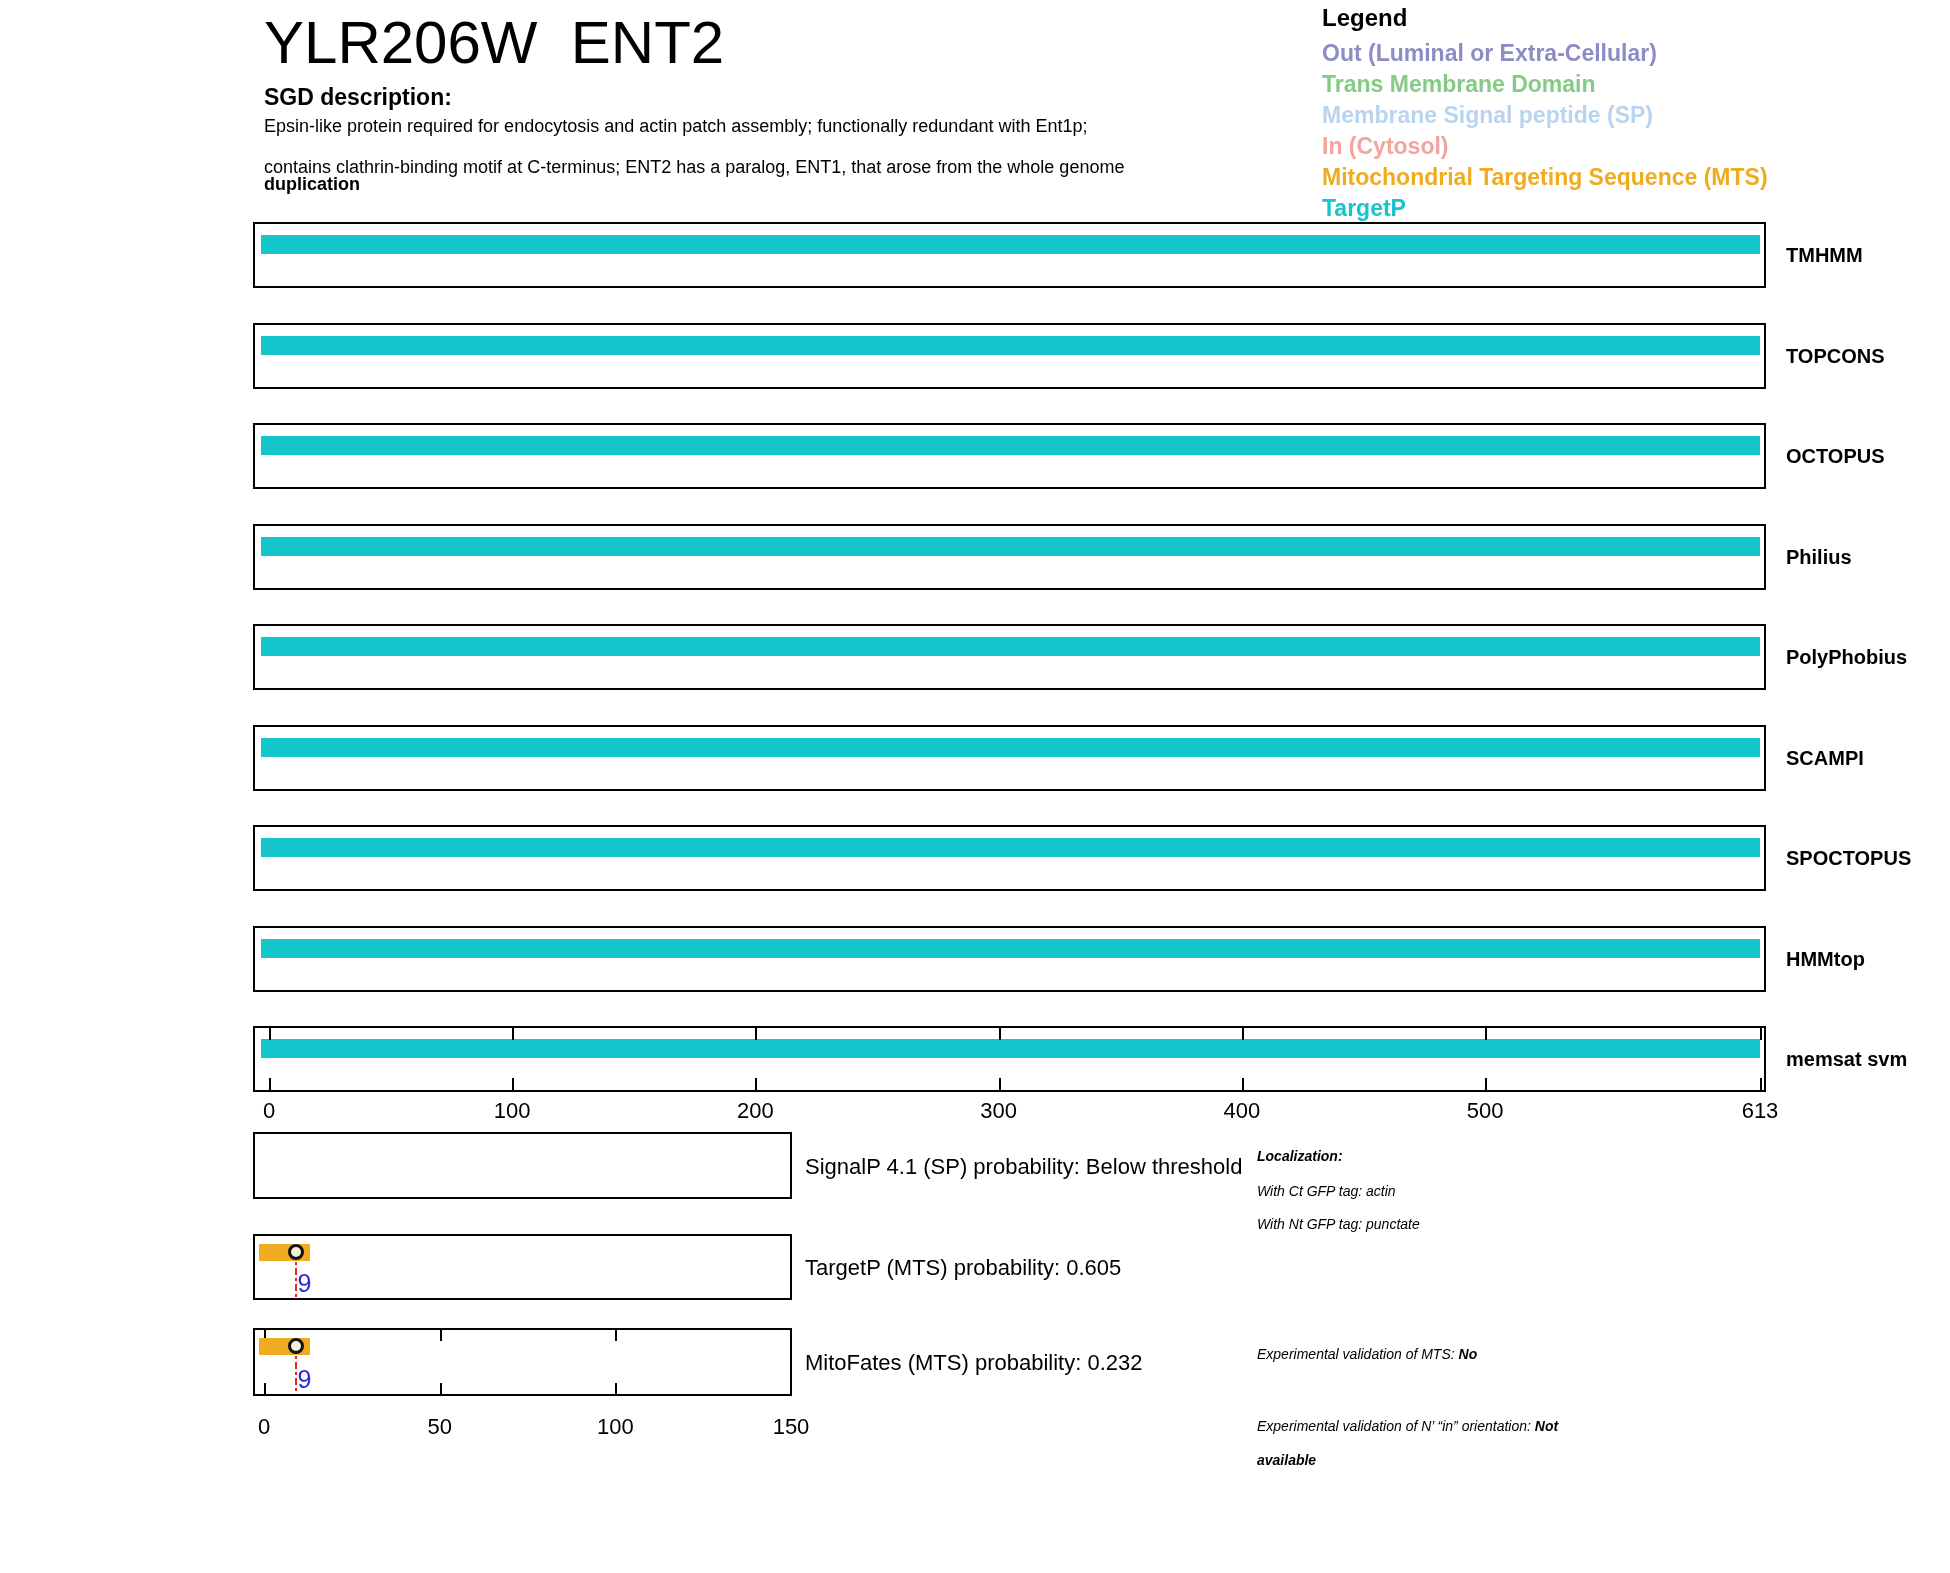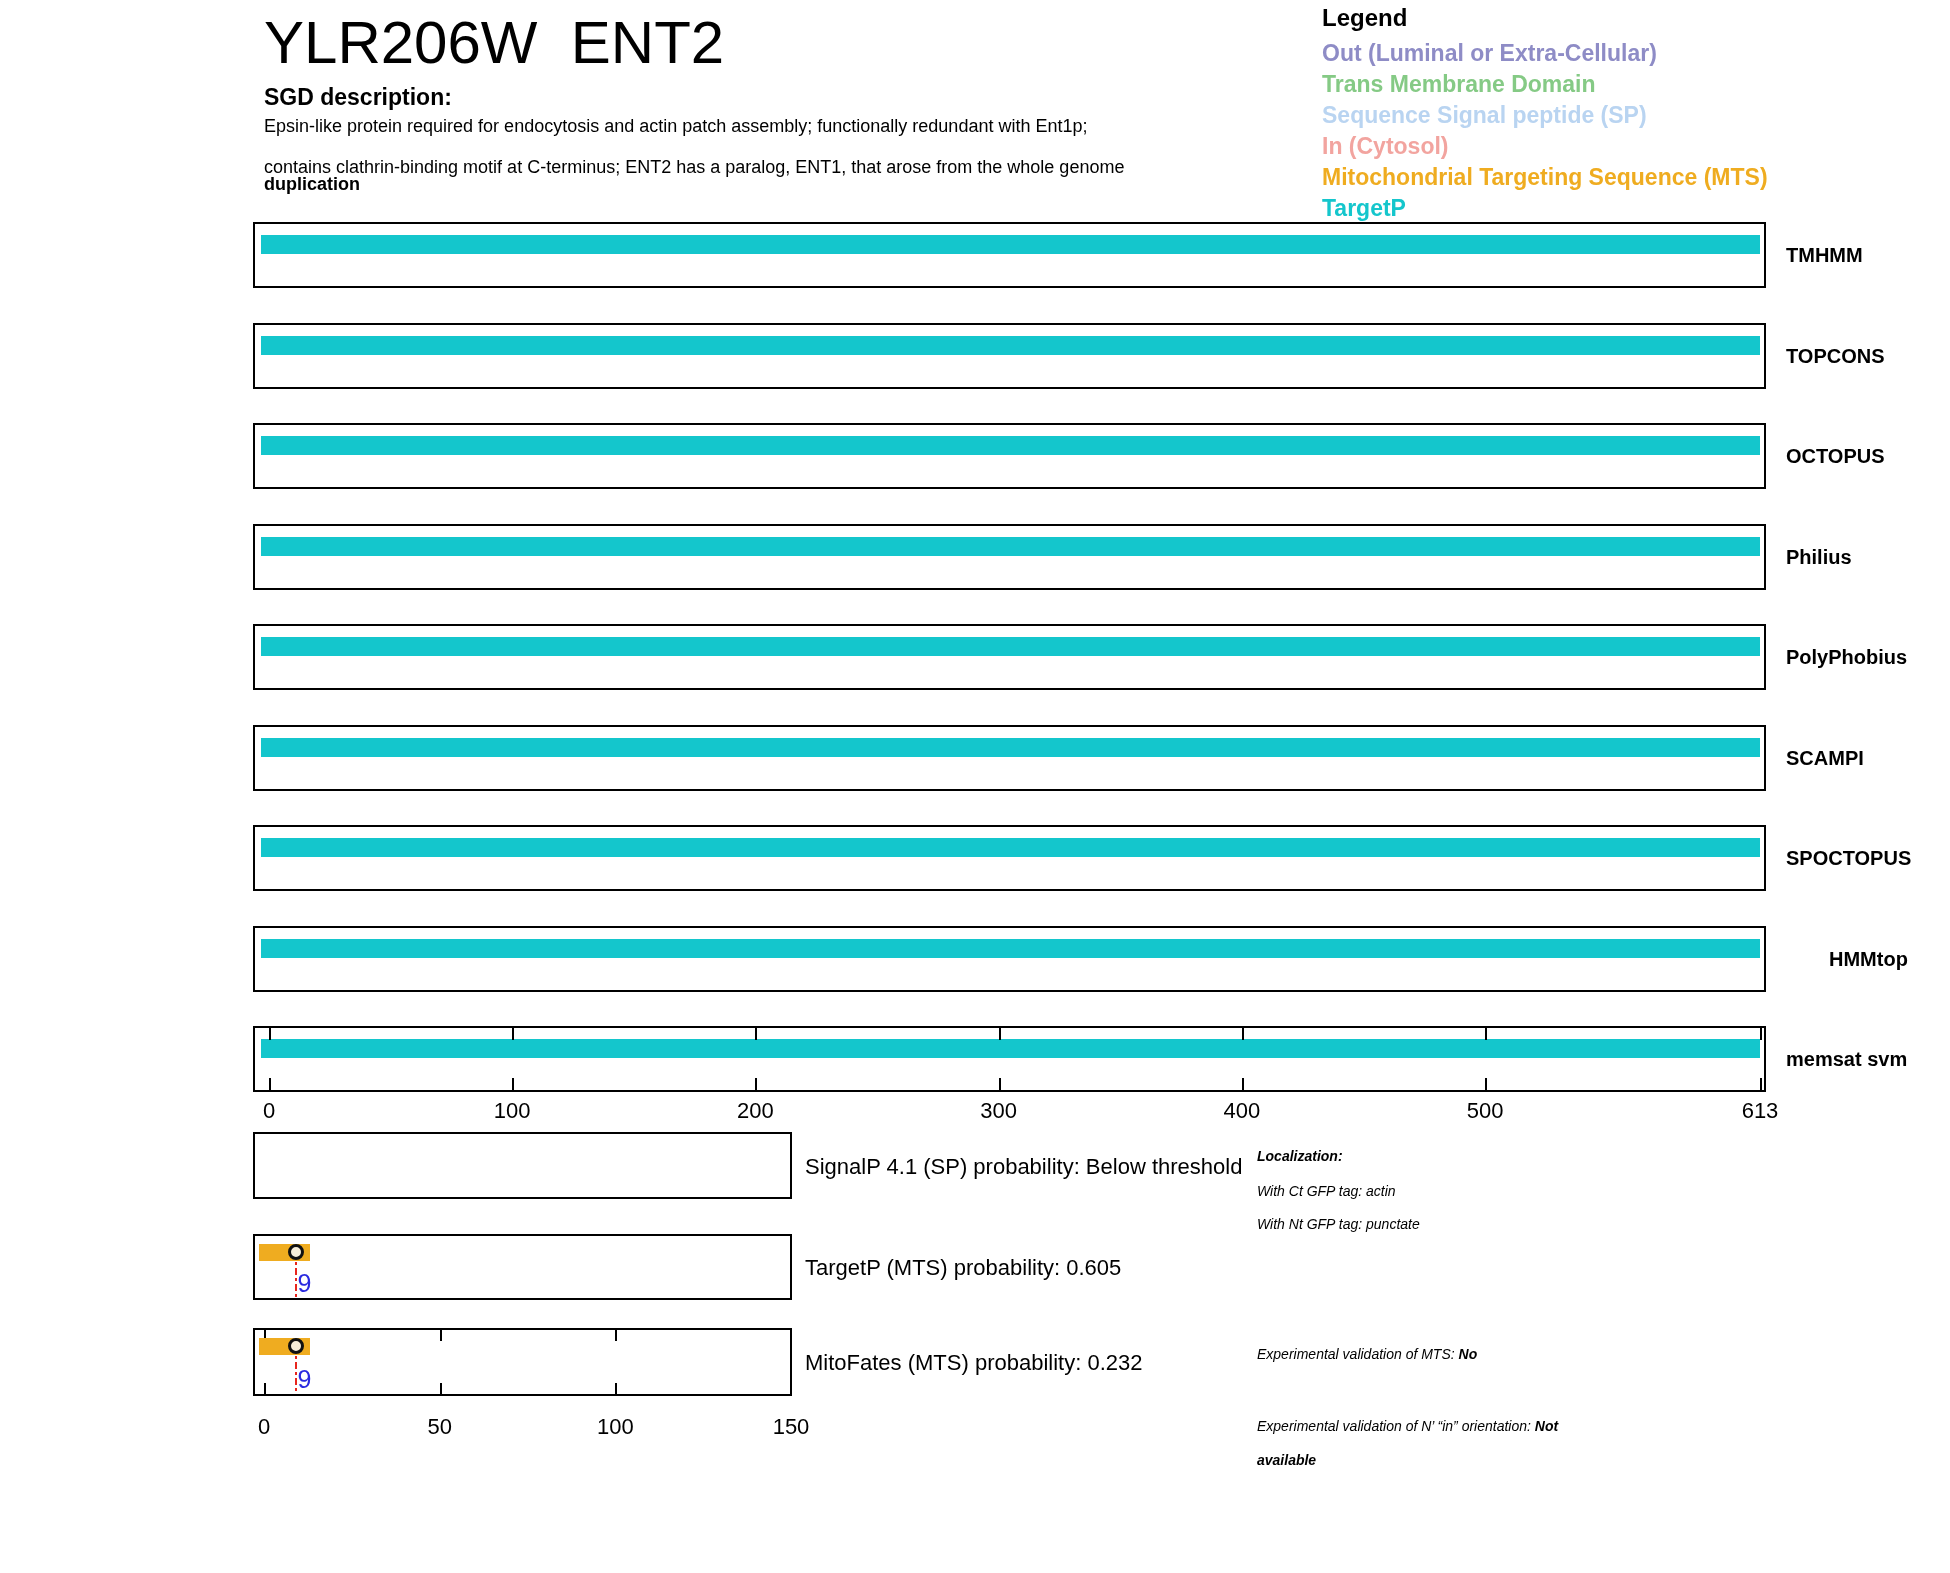--- a/index.html
+++ b/index.html
@@ -30,21 +30,21 @@
   <div class="abs title" style="left:264px;top:8px;">YLR206W  ENT2</div>
   <div class="abs sgd-label" style="left:264px;top:84px;">SGD description:</div>
   <div class="abs desc-line" style="left:264px;top:116px;">Epsin-like protein required for endocytosis and actin patch assembly; functionally redundant with Ent1p;</div>
   <div class="abs desc-line" style="left:264px;top:157px;">contains clathrin-binding motif at C-terminus; ENT2 has a paralog, ENT1, that arose from the whole genome</div>
   <div class="abs desc-line" style="left:264px;top:174px;font-weight:bold;">duplication</div>
 
   <div>
     <div class="abs legend-title" style="left:1322px;top:4px;">Legend</div>
     <div class="abs legend-item" style="left: 1322px; top: 40px; color: rgb(142, 140, 198);">Out (Luminal or Extra-Cellular)</div>
     <div class="abs legend-item" style="left: 1322px; top: 71px; color: rgb(133, 202, 133);">Trans Membrane Domain</div>
-    <div class="abs legend-item" style="left: 1322px; top: 102px; color: rgb(185, 212, 241);">Sequence Signal peptide (SP)</div>
+    <div class="abs legend-item" style="left: 1322px; top: 102px; color: rgb(185, 212, 241);">Membrane Signal peptide (SP)</div>
     <div class="abs legend-item" style="left: 1322px; top: 133px; color: rgb(242, 164, 159);">In (Cytosol)</div>
     <div class="abs legend-item" style="left: 1322px; top: 164px; color: rgb(239, 172, 32);">Mitochondrial Targeting Sequence (MTS)</div>
     <div class="abs legend-item" style="left: 1322px; top: 195px; color: rgb(20, 198, 204);">TargetP</div>
   </div>
 
   <div id="tracks-layer">
       <div class="track-box" style="left: 253px; top: 222px; width: 1513px; height: 66px;"></div>
       <div class="track-bar" style="left: 261.432px; top: 235px; width: 1498.57px; height: 19px; background: rgb(20, 198, 204);"></div>
       <div class="track-label" style="left: 1786px; top: 244px;">TMHMM</div>
       <div class="track-box" style="left: 253px; top: 323px; width: 1513px; height: 66px;"></div>
@@ -60,21 +60,21 @@
       <div class="track-bar" style="left: 261.432px; top: 637px; width: 1498.57px; height: 19px; background: rgb(20, 198, 204);"></div>
       <div class="track-label" style="left: 1786px; top: 646px;">PolyPhobius</div>
       <div class="track-box" style="left: 253px; top: 725px; width: 1513px; height: 66px;"></div>
       <div class="track-bar" style="left: 261.432px; top: 738px; width: 1498.57px; height: 19px; background: rgb(20, 198, 204);"></div>
       <div class="track-label" style="left: 1786px; top: 747px;">SCAMPI</div>
       <div class="track-box" style="left: 253px; top: 825px; width: 1513px; height: 66px;"></div>
       <div class="track-bar" style="left: 261.432px; top: 838px; width: 1498.57px; height: 19px; background: rgb(20, 198, 204);"></div>
       <div class="track-label" style="left: 1786px; top: 847px;">SPOCTOPUS</div>
       <div class="track-box" style="left: 253px; top: 926px; width: 1513px; height: 66px;"></div>
       <div class="track-bar" style="left: 261.432px; top: 939px; width: 1498.57px; height: 19px; background: rgb(20, 198, 204);"></div>
-      <div class="track-label" style="left: 1829px; top: 948px;">HMMtop</div>
+      <div class="track-label" style="left: 1786px; top: 948px;">HMMtop</div>
       <div class="track-box" style="left: 253px; top: 1026px; width: 1513px; height: 66px;"></div>
       <div class="track-bar" style="left: 261.432px; top: 1039px; width: 1498.57px; height: 19px; background: rgb(20, 198, 204);"></div>
       <div class="tick" style="left: 269px; top: 1028px; height: 12px;"></div>
       <div class="tick" style="left: 269px; top: 1078px; height: 12px;"></div>
       <div class="tick" style="left: 512.23px; top: 1028px; height: 12px;"></div>
       <div class="tick" style="left: 512.23px; top: 1078px; height: 12px;"></div>
       <div class="tick" style="left: 755.46px; top: 1028px; height: 12px;"></div>
       <div class="tick" style="left: 755.46px; top: 1078px; height: 12px;"></div>
       <div class="tick" style="left: 998.69px; top: 1028px; height: 12px;"></div>
       <div class="tick" style="left: 998.69px; top: 1078px; height: 12px;"></div>

